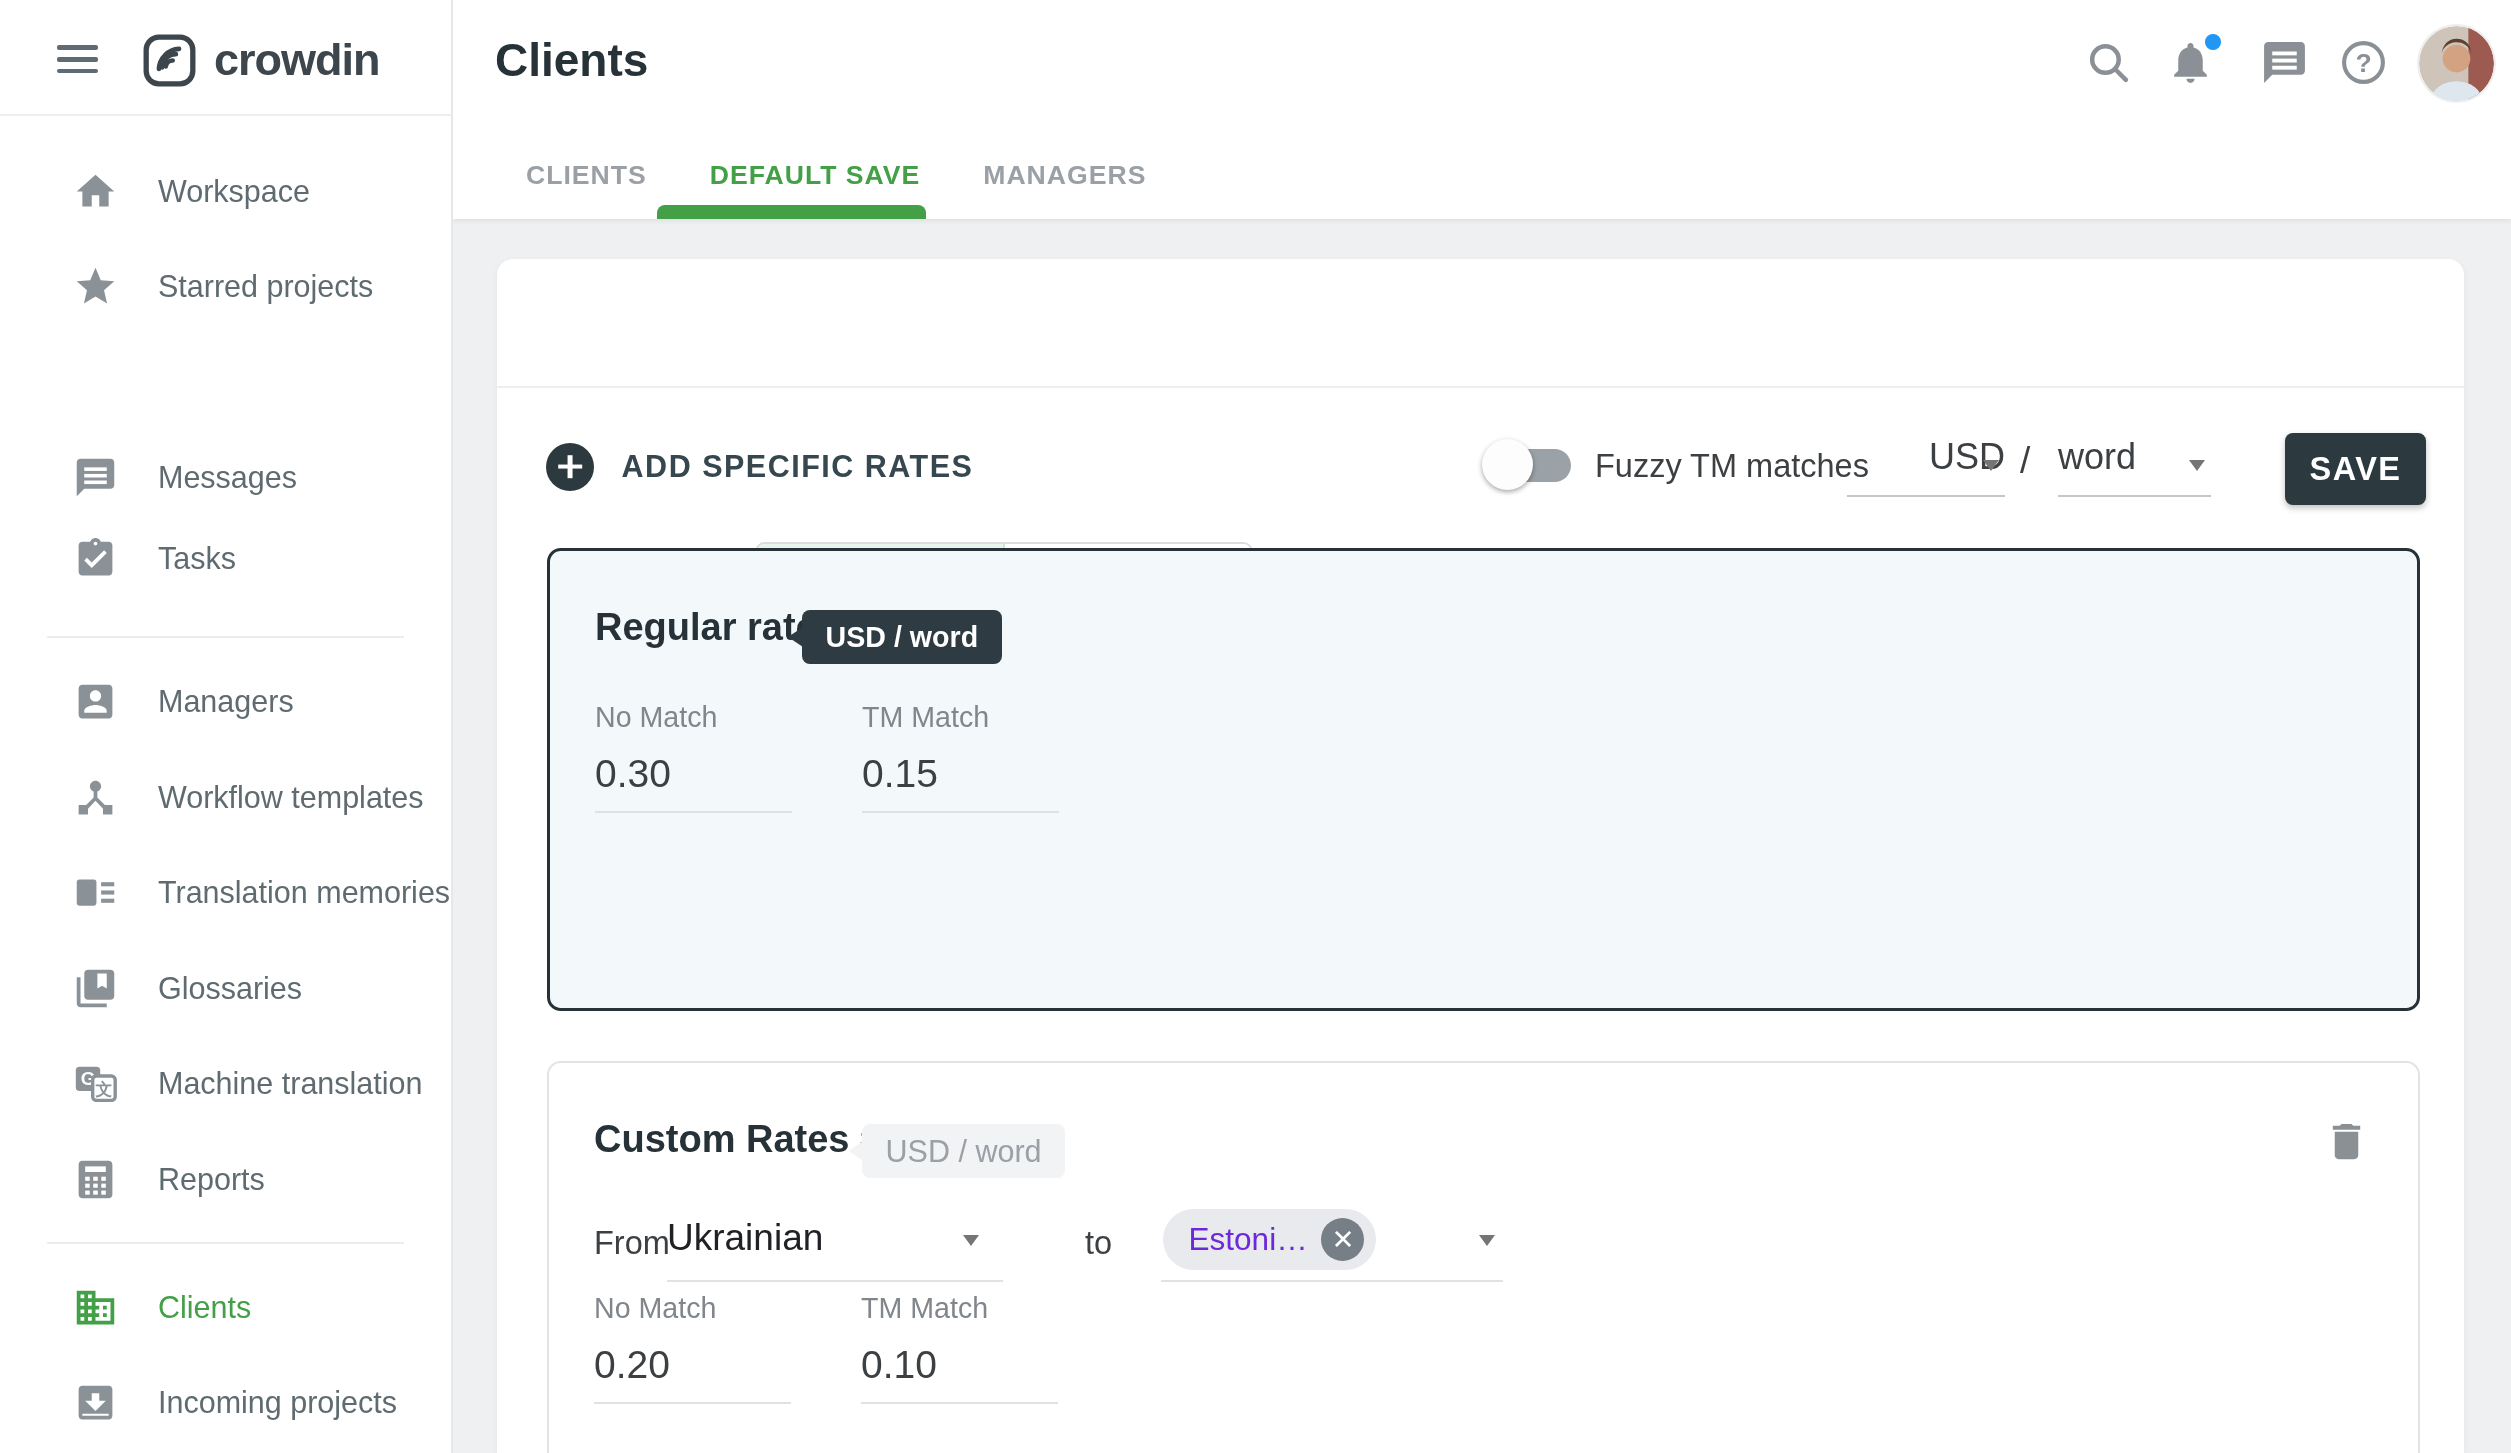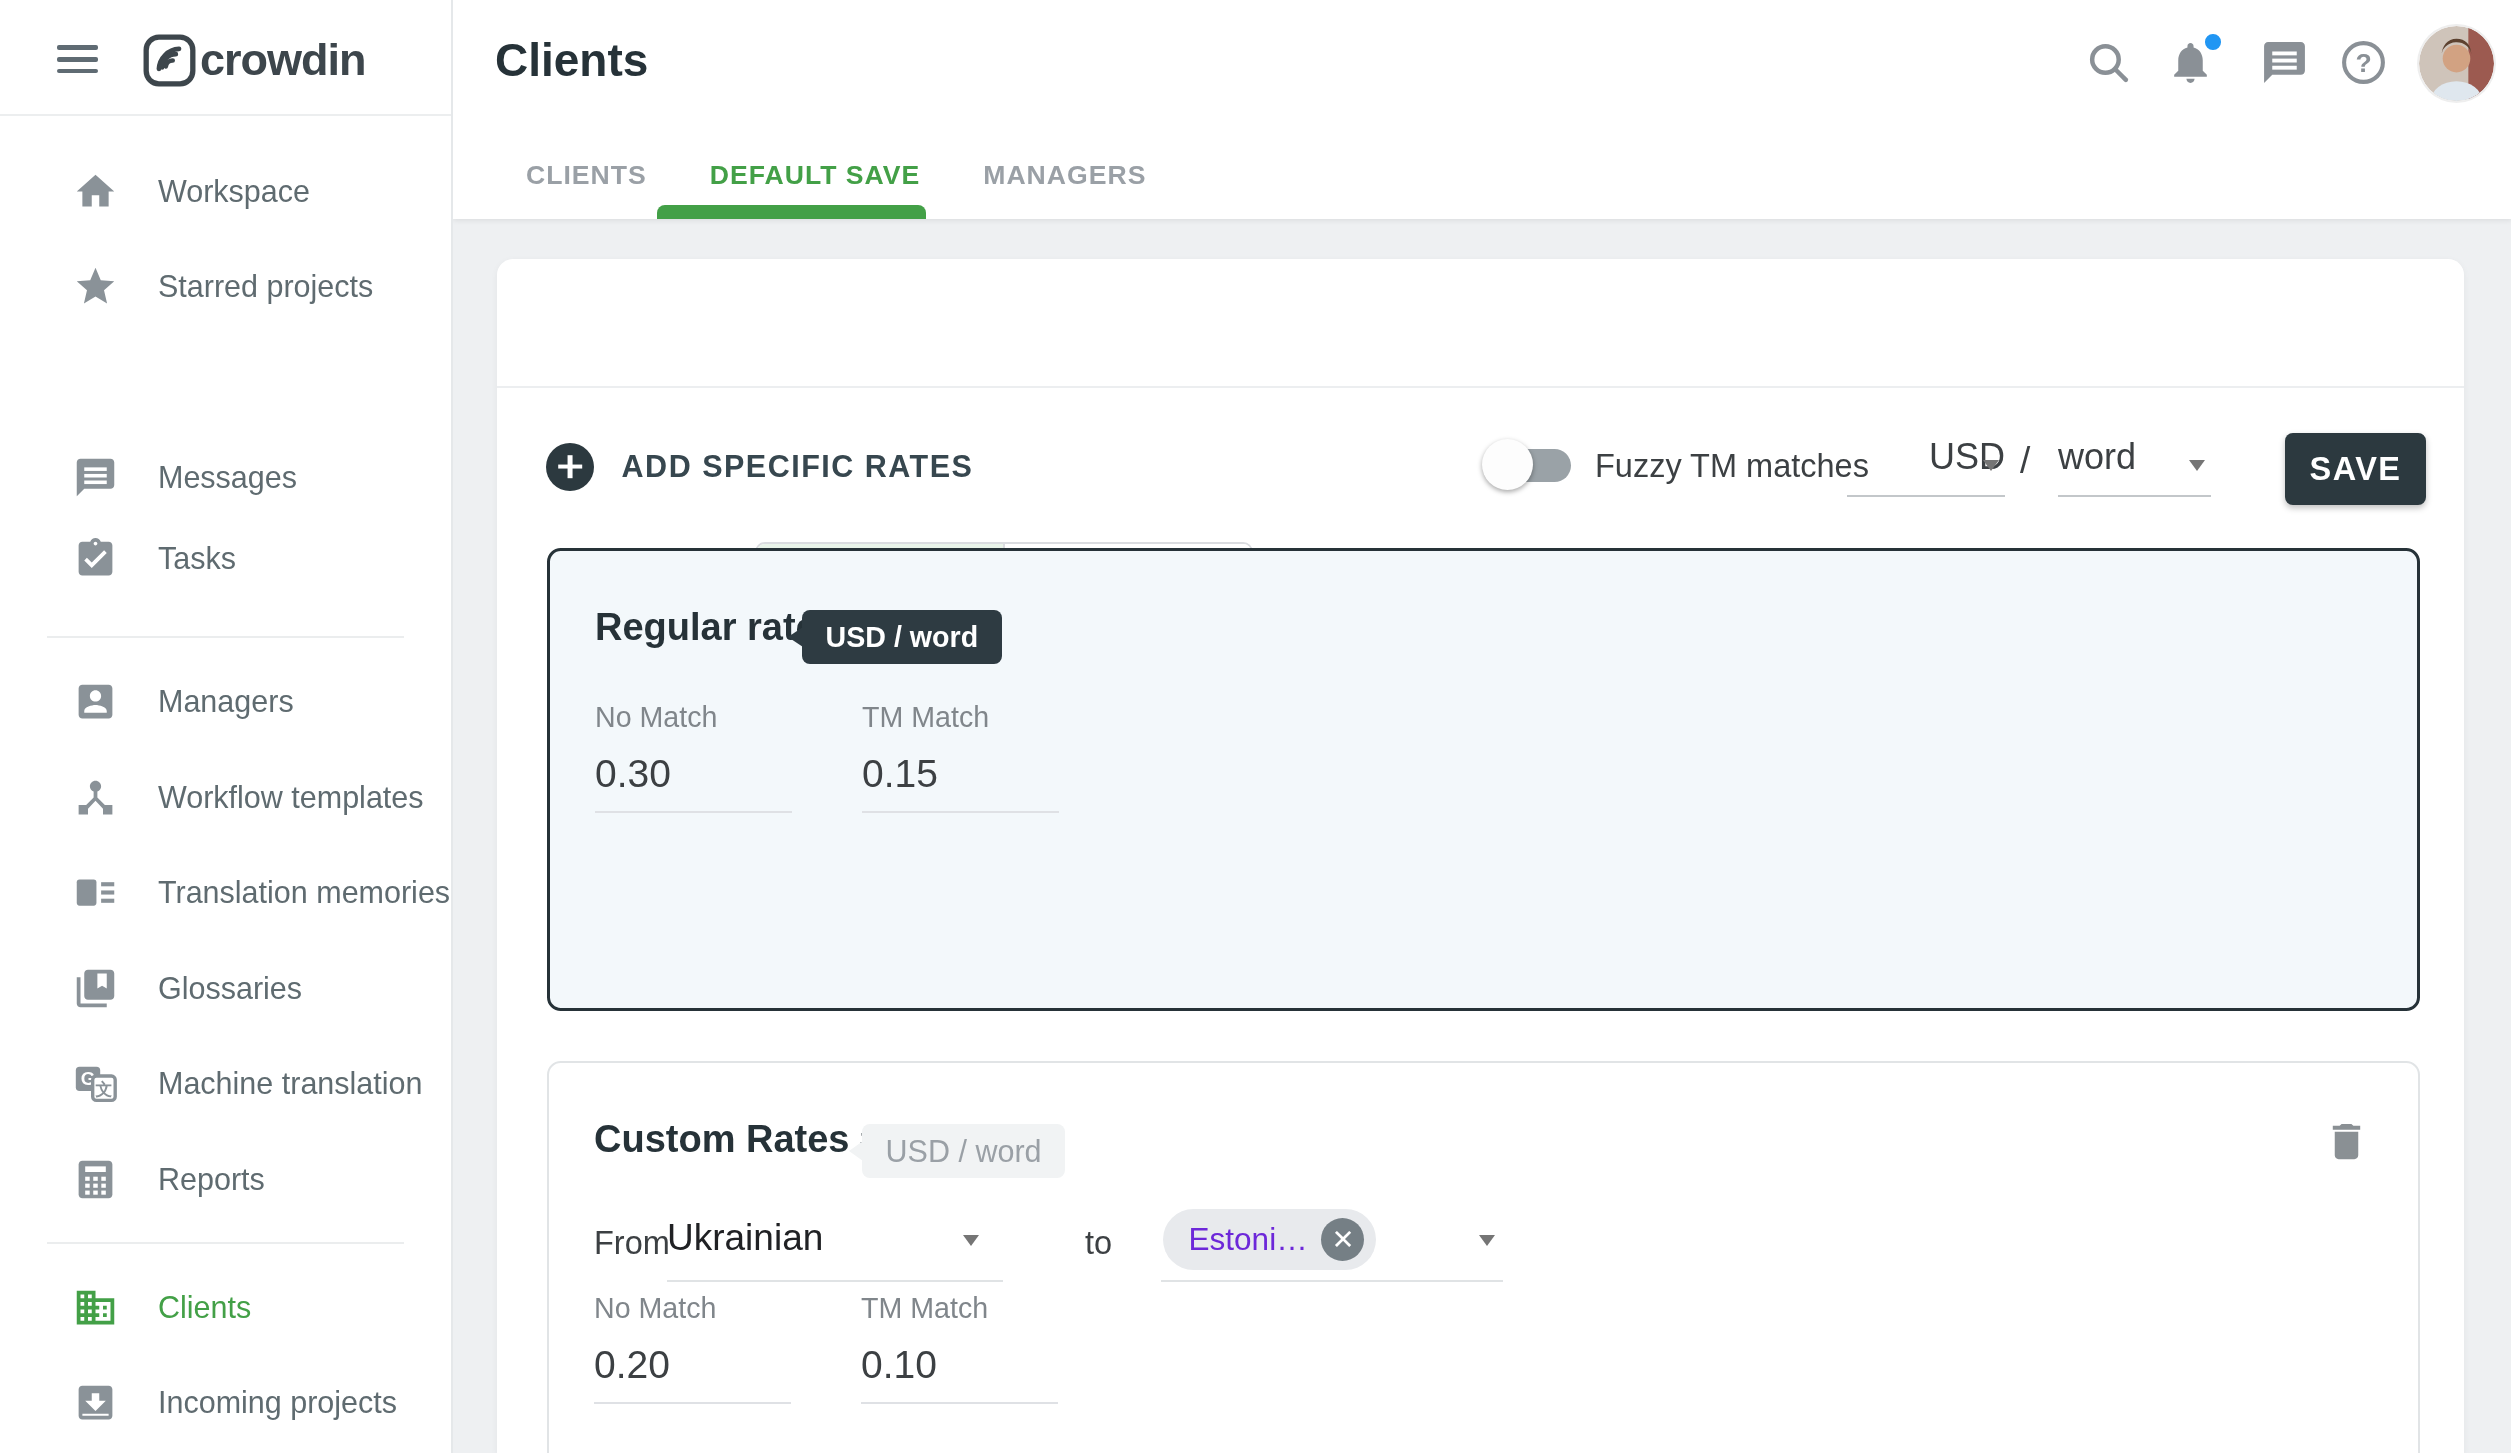--- a/index.html
+++ b/index.html
@@ -8,21 +8,21 @@
   #app { position:relative; width:2512px; height:1454px; background:#eef0f2; overflow:hidden; }
 
   
   .sidebar { position:absolute; left:0; top:0; width:453px; height:1454px; background:#ffffff; border-right:2px solid #e5e8ea; z-index:5; }
   .sidebar-header { position:absolute; left:0; top:0; width:451px; height:116px; background:#fff; border-bottom:2px solid #eceeef; }
   .hamburger { position:absolute; left:57px; top:43px; width:41px; height:35px; cursor:pointer; }
   .hamburger span { position:absolute; left:0; width:41px; height:4.9px; background:#5f6b73; border-radius:2px; }
   .hamburger span:nth-child(1){top:2px;} .hamburger span:nth-child(2){top:13.8px;} .hamburger span:nth-child(3){top:25.6px;}
   .logo { position:absolute; left:143px; top:32.5px; height:55px; display:flex; align-items:center; }
   .logo svg { width:53px; height:53px; }
-  .logo-text { font-size:45px; font-weight:700; color:#3d464c; margin-left:4px; letter-spacing:-1px; }
+  .logo-text { font-size:45px; font-weight:700; color:#3d464c; margin-left:18px; letter-spacing:-1px; }
 
   .nav-item { position:absolute; left:0; width:451px; height:96px; display:flex; align-items:center; cursor:pointer; }
   .nav-icon { position:absolute; left:72px; width:47px; height:47px; display:flex; align-items:center; justify-content:center; }
   .nav-icon svg { width:45px; height:45px; fill:#8a9298; }
   .nav-label { position:absolute; left:158px; font-size:30.5px; color:#5f6b70; }
   .nav-item.active .nav-label { color:#43a047; }
   .nav-item.active .nav-icon svg { fill:#43a047; }
   .nav-divider { position:absolute; left:47px; width:357px; height:2px; background:#ebedee; }
   .nav-badge { position:absolute; left:388px; top:25.6px; width:44px; height:44px; background:#2196f3; border-radius:50%;
                color:#fff; font-size:26.6px; display:flex; align-items:center; justify-content:center; }

